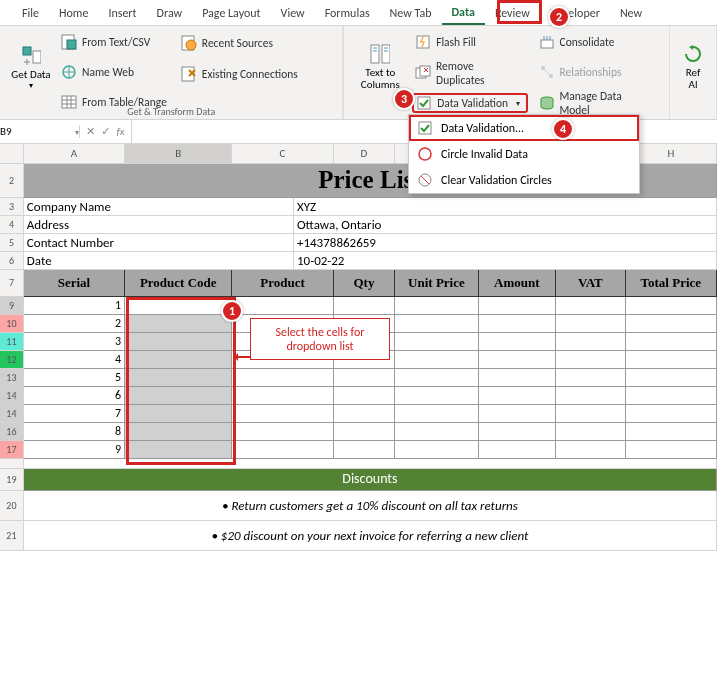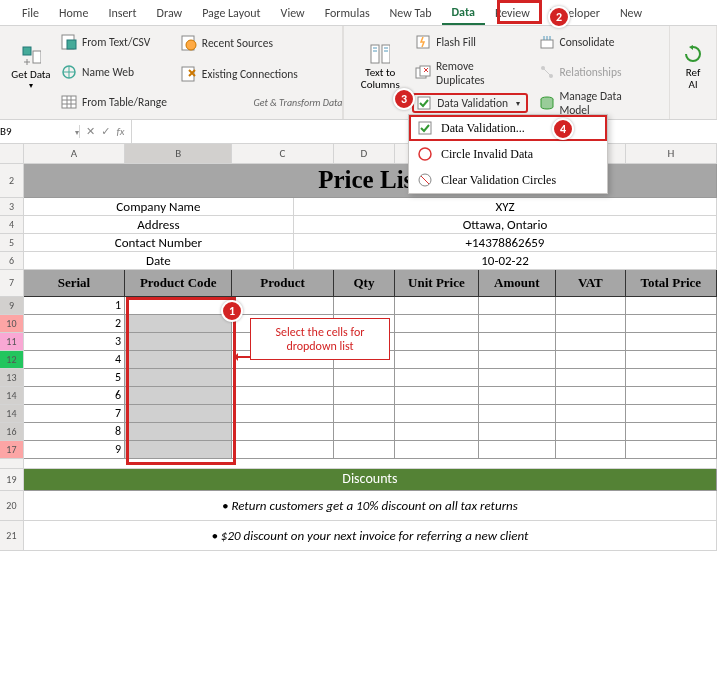--- a/index.html
+++ b/index.html
@@ -6,50 +6,50 @@
 body { font-family: "Segoe UI", Calibri, sans-serif; font-size: 12px; background: #fff; width: 717px; height: 696px; overflow: hidden; position: relative; }
 
 
 .tabs { display: flex; align-items: center; height: 26px; border-bottom: 1px solid #d4d4d4; padding-left: 12px; gap: 0; }
 .tab { padding: 4px 10px; font-size: 12px; color: #444; cursor: pointer; }
 .tab.active { color: #217346; border-bottom: 2px solid #217346; font-weight: 600; }
 
 
 .ribbon { height: 94px; background: #f3f2f1; border-bottom: 1px solid #d4d4d4; display: flex; position: relative; }
 .group { border-right: 1px solid #e1dfdd; padding: 4px 8px 14px; position: relative; display: flex; }
-.group-label { position: absolute; bottom: 10px; left: 0; right: 0; text-align: right; font-size: 10px; color: #666; font-style: italic; }
+.group-label { position: absolute; bottom: 1px; left: 0; right: 0; text-align: center; font-size: 10px; color: #666; }
 .big-btn { display: flex; flex-direction: column; align-items: center; justify-content: center; width: 46px; text-align: center; font-size: 11px; line-height: 1.1; padding: 4px 2px; }
 .icon-box { width: 20px; height: 20px; margin-bottom: 3px; display: flex; align-items: center; justify-content: center; }
 .small-btn { display: flex; align-items: center; gap: 5px; font-size: 11.5px; color: #333; padding: 2px 3px; height: 21px; }
 .small-btn.disabled { color: #a0a0a0; }
 .col { display: flex; flex-direction: column; justify-content: flex-start; padding: 2px 4px; gap: 10px; }
 .dv-highlight { border: 2px solid #d32323; border-radius: 3px; padding: 0 2px; }
 
 
-.dropdown { position: absolute; top: 114px; left: 408px; width: 200px; background: #fff; border: 1px solid #c8c6c4; box-shadow: 2px 2px 6px rgba(0,0,0,0.2); z-index: 50; font-family: Liberation Serif, serif; }
+.dropdown { position: absolute; top: 114px; left: 408px; width: 232px; background: #fff; border: 1px solid #c8c6c4; box-shadow: 2px 2px 6px rgba(0,0,0,0.2); z-index: 50; }
 .dropdown-item { display: flex; align-items: center; gap: 8px; padding: 5px 8px; font-size: 12px; }
 .dropdown-item.hl { outline: 2px solid #d32323; outline-offset: -2px; }
 
 
 .fbar { display: flex; align-items: center; height: 24px; border-bottom: 1px solid #d4d4d4; }
 .namebox { width: 80px; border-right: 1px solid #d4d4d4; padding: 0 0; font-size: 11px; display: flex; align-items: center; justify-content: space-between; }
 .fx-controls { display: flex; align-items: center; gap: 6px; padding: 0 6px; color: #888; font-size: 11px; }
 
 
 .grid-wrap { position: relative; }
 .col-headers { display: flex; height: 20px; }
 .ch { border: 1px solid #d4d4d4; border-top: none; border-left: none; background: #f3f2f1; text-align: center; font-size: 11px; color: #555; line-height: 19px; }
 .ch.rowhead { width: 24px; }
 .rows { }
 .row { display: flex; height: 18px; }
 .rh { width: 24px; border: 1px solid #d4d4d4; border-top: none; border-left: none; background: #f3f2f1; text-align: center; font-size: 10px; color: #555; line-height: 17px; }
 .cell { border: 1px solid #999; border-top: none; border-left: none; font-size: 12px; line-height: 17px; padding: 0 3px; overflow: hidden; white-space: nowrap; }
 .row.hdr .cell { background: #a6a6a6; border-color: #333; font-weight: bold; font-family: "Times New Roman", serif; font-size: 13px; text-align: center; line-height: 25px; }
 .row.title .cell { background: #a6a6a6; font-family: "Times New Roman", serif; font-weight: bold; font-size: 25px; text-align: center; line-height: 32px; }
-.row.info .cell { text-align: center; font-family: Calibri, sans-serif; font-size: 13px; }
+.row.info .cell { text-align: left; font-family: Calibri, sans-serif; font-size: 13px; }
 .row.blankgap .cell { border: 1px solid #d4d4d4; border-top:none; border-left:none; }
 .row.disc .cell { background: #548235; color: #fff; text-align: center; font-family: Calibri; font-size: 14px; line-height: 20px; }
 .row.discnote .cell { text-align: center; font-style: italic; font-family: Calibri; font-size: 13px; }
 .selected-range { background: #d0d0d0; }
 .serial { text-align: right; }
 
 
 .wA { width: 102px; } .wB { width: 108px; } .wC { width: 102px; } .wD { width: 62px; }
 .wE { width: 84px; } .wF { width: 78px; } .wG { width: 70px; } .wH { width: 92px; }
 
@@ -310,21 +310,21 @@
         <div class="cell wA serial">2</div>
         <div class="cell wB selected-range"></div>
         <div class="cell wC"></div>
         <div class="cell wD"></div>
         <div class="cell wE"></div>
         <div class="cell wF"></div>
         <div class="cell wG"></div>
         <div class="cell wH"></div>
       </div>
     <div class="row">
-        <div class="rh" style="background:#f9a8d4">11</div>
+        <div class="rh" style="background:#5eead4">11</div>
         <div class="cell wA serial">3</div>
         <div class="cell wB selected-range"></div>
         <div class="cell wC"></div>
         <div class="cell wD"></div>
         <div class="cell wE"></div>
         <div class="cell wF"></div>
         <div class="cell wG"></div>
         <div class="cell wH"></div>
       </div>
     <div class="row">

